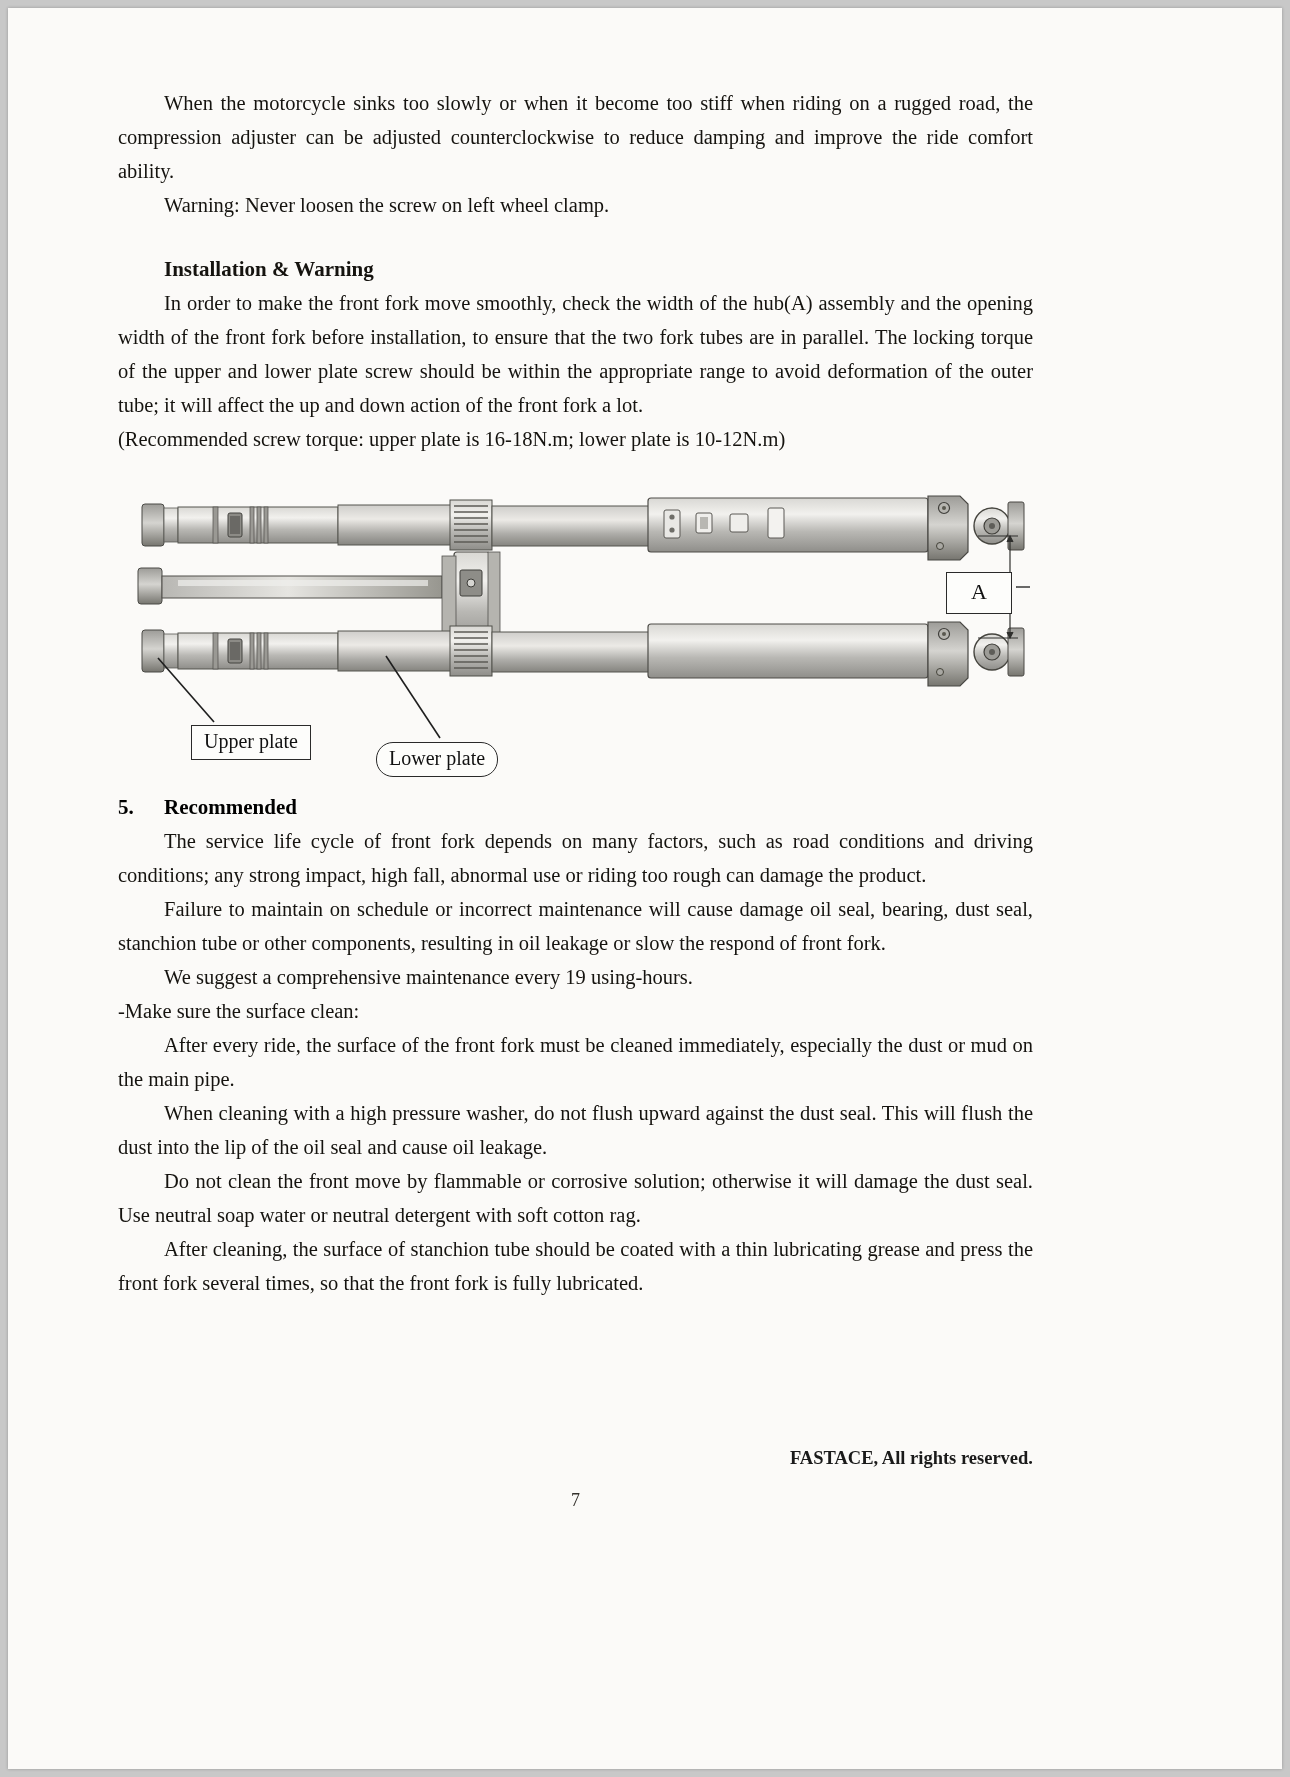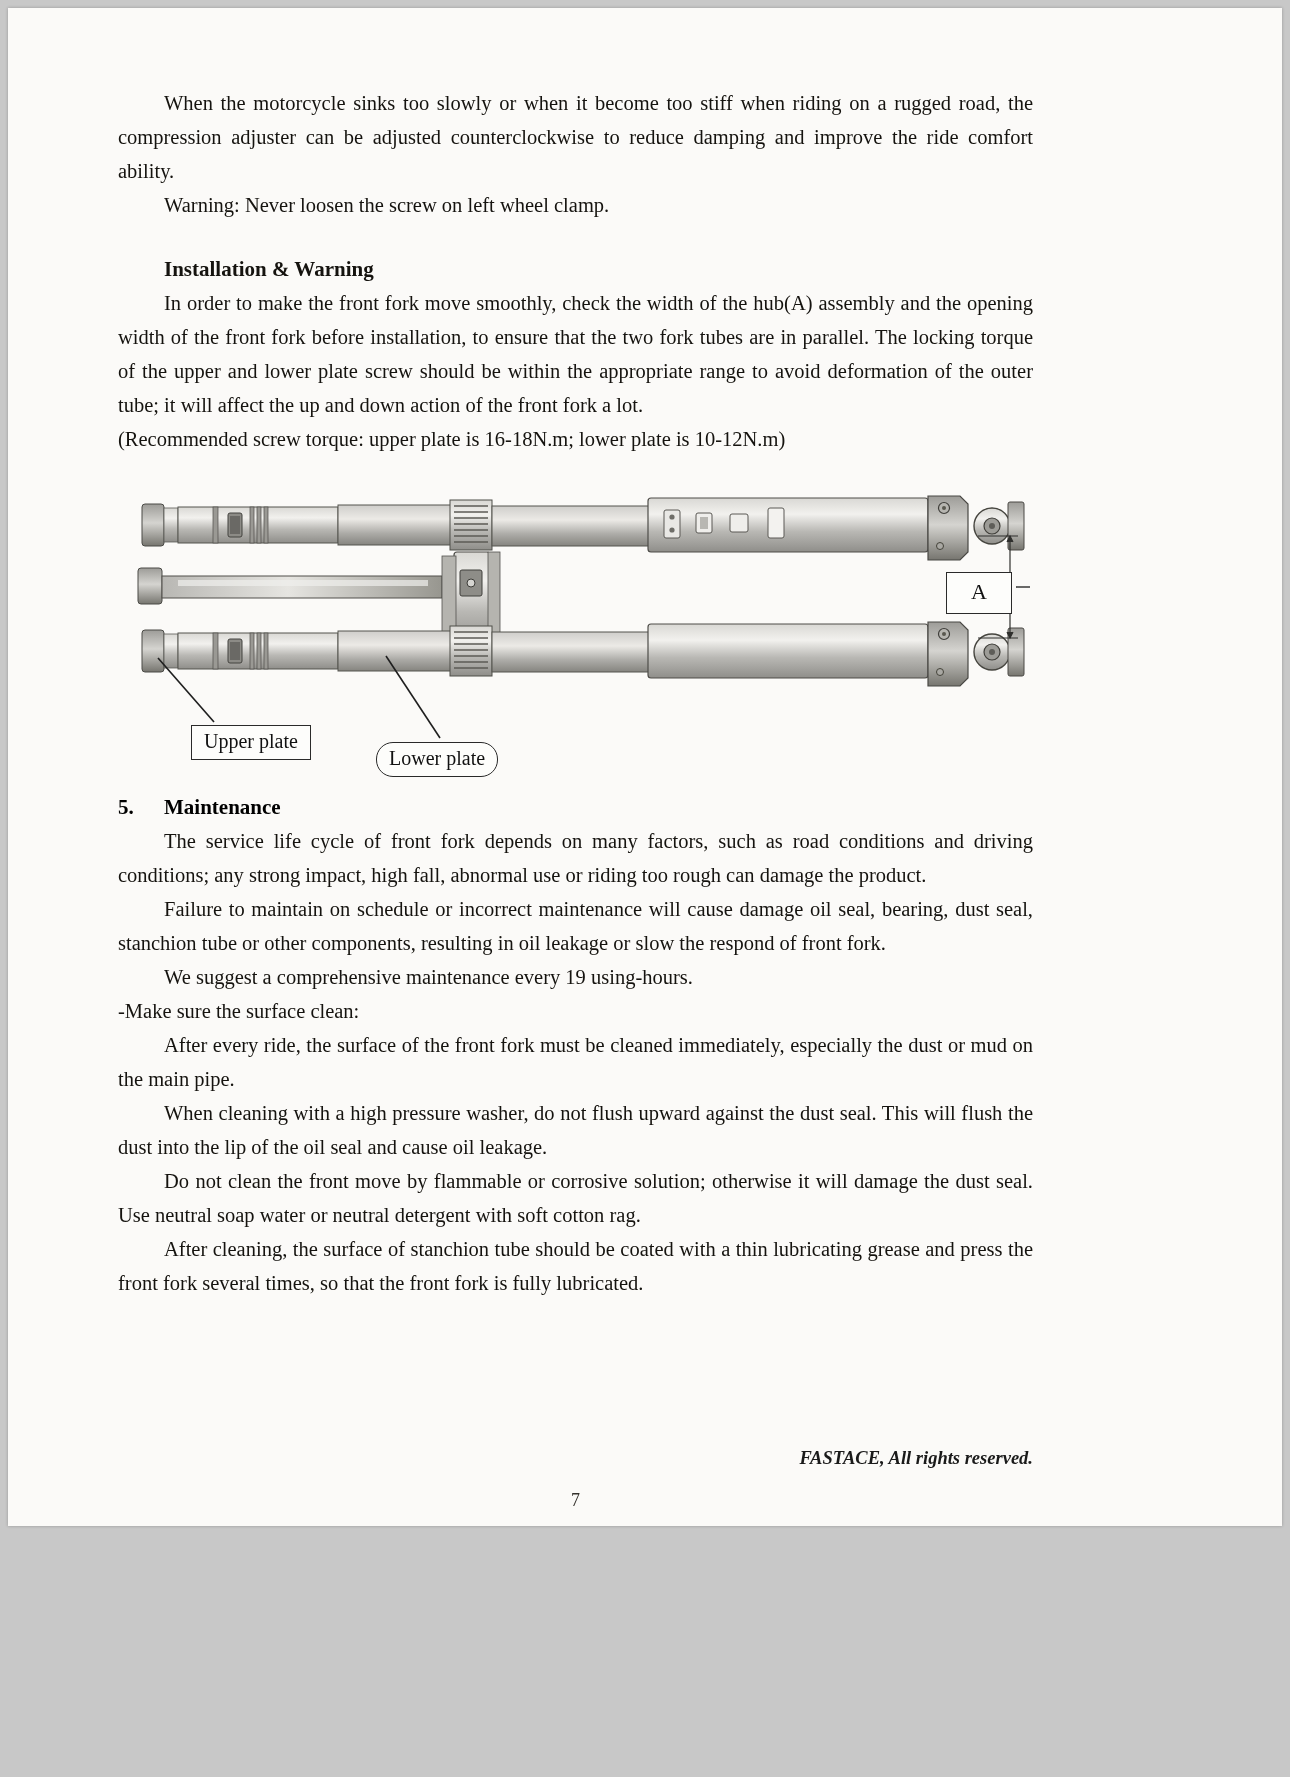--- a/index.html
+++ b/index.html
@@ -11,21 +11,21 @@
     width: 1290px;
     height: 1777px;
     font-family: "Liberation Serif", serif;
     overflow: hidden;
   }
   .page {
     position: absolute;
     left: 8px;
     top: 8px;
     width: 1274px;
-    height: 1518px;
+    height: 1761px;
     background: #fbfaf8;
     box-shadow: 0 0 3px rgba(0,0,0,0.25);
     overflow: hidden;
   }
   .content {
     position: absolute;
     left: 110px;
     top: 78px;
     width: 915px;
   }
@@ -81,21 +81,20 @@
   #callout-upper { left: 38px; top: 245px; margin-left: 35px; }
   #callout-lower { left: 258px; top: 262px; border-radius: 17px; }
   #callout-a { left: 828px; top: 92px; padding: 6px 24px 8px 24px; font-size: 22px; }
 
   .footer-note {
     position: absolute;
     right: 0;
     top: 1362px;
     width: 915px;
     text-align: right;
-    font-style: italic;
     font-weight: bold;
     font-size: 18.5px;
     color: #1a1a1a;
   }
   .page-num {
     position: absolute;
     left: 0;
     top: 1404px;
     width: 915px;
     text-align: center;
@@ -240,21 +239,21 @@
         </g>
       </svg>
 
       <div class="callout" id="callout-upper">Upper plate</div>
       <div class="callout" id="callout-lower">Lower plate</div>
       <div class="callout" id="callout-a">A</div>
     </div>
 
     <div class="sec-head">
       <span class="sec-num">5.</span>
-      <span>Maintenance</span>
+      <span>Recommended</span>
     </div>
 
     <p class="indent">The service life cycle of front fork depends on many factors, such as road conditions and driving conditions; any strong impact, high fall, abnormal use or riding too rough can damage the product.</p>
     <p class="indent">Failure to maintain on schedule or incorrect maintenance will cause damage oil seal, bearing, dust seal, stanchion tube or other components, resulting in oil leakage or slow the respond of front fork.</p>
     <p class="indent">We suggest a comprehensive maintenance every 19 using-hours.</p>
     <p>-Make sure the surface clean:</p>
     <p class="indent">After every ride, the surface of the front fork must be cleaned immediately, especially the dust or mud on the main pipe.</p>
     <p class="indent">When cleaning with a high pressure washer, do not flush upward against the dust seal. This will flush the dust into the lip of the oil seal and cause oil leakage.</p>
     <p class="indent">Do not clean the front move by flammable or corrosive solution; otherwise it will damage the dust seal. Use neutral soap water or neutral detergent with soft cotton rag.</p>
     <p class="indent">After cleaning, the surface of stanchion tube should be coated with a thin lubricating grease and press the front fork several times, so that the front fork is fully lubricated.</p>

